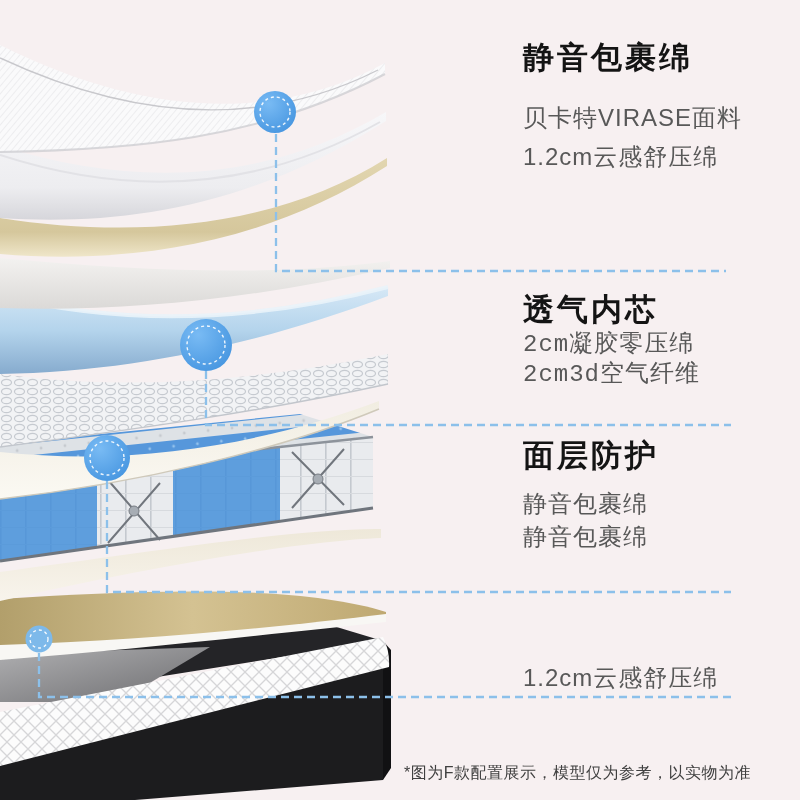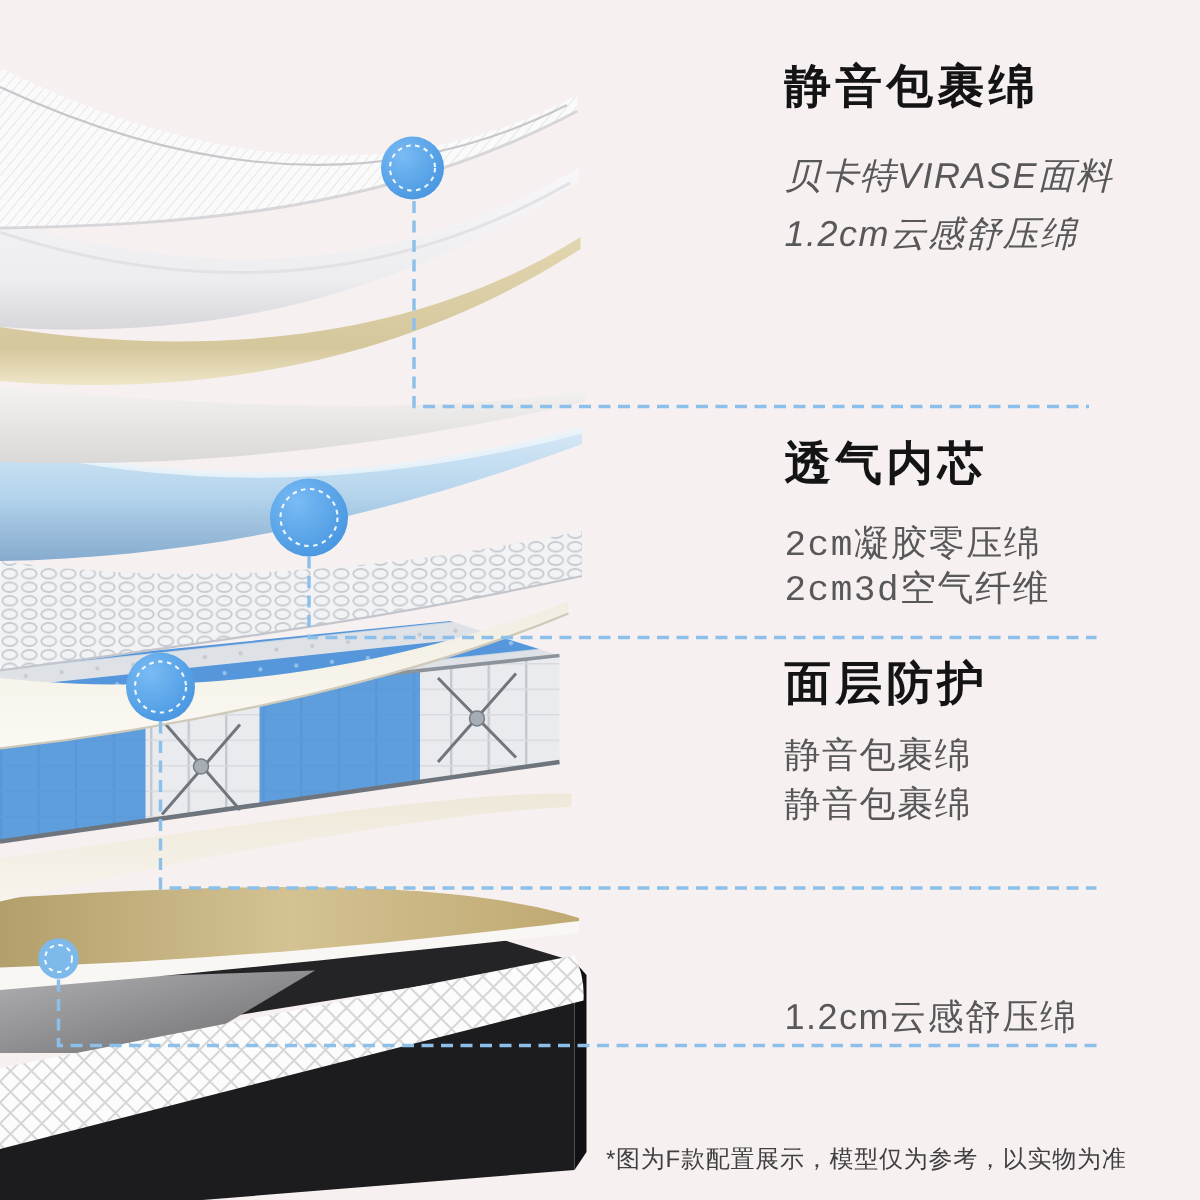--- a/index.html
+++ b/index.html
@@ -6,22 +6,22 @@
   body{
     width:800px;height:800px;overflow:hidden;position:relative;
     background:#f7f0f1;
     font-family:"Liberation Sans", sans-serif;
   }
   .stage{position:absolute;inset:0;width:800px;height:800px;}
   svg.illus{position:absolute;left:0;top:0;display:block;}
   .sec{position:absolute;left:523px;}
   .sec h2{margin:0;font-size:31px;font-weight:bold;color:#141414;letter-spacing:3px;line-height:36px;}
   .sec .ln{font-size:24px;color:#585858;letter-spacing:1px;white-space:nowrap;}
-  #sec1{top:40px;} #sec1 .lines{margin-top:22px;} #sec1 .ln{line-height:39px;font-style:italic;}
-  #sec2{top:294px;font-family:Liberation Mono, monospace;} #sec2 .lines{margin-top:20px;} #sec2 .ln{line-height:30px;}
+  #sec1{top:40px;} #sec1 .lines{margin-top:22px;} #sec1 .ln{line-height:39px;}
+  #sec2{top:294px;font-family:Liberation Mono, monospace;} #sec2 .lines{} #sec2 .ln{line-height:30px;}
   #sec3{top:438px;} #sec3 .lines{margin-top:13px;} #sec3 .ln{line-height:33px;}
   .bottom-label{position:absolute;left:523px;top:662px;font-size:24px;color:#585858;letter-spacing:1px;white-space:nowrap;}
   .disclaimer{position:absolute;right:49px;top:763px;font-size:16px;color:#404040;letter-spacing:.5px;white-space:nowrap;}
 </style>
 </head>
 <body>
 
 <div class="stage">
 
   <svg class="illus" width="800" height="800" viewBox="0 0 800 800">

